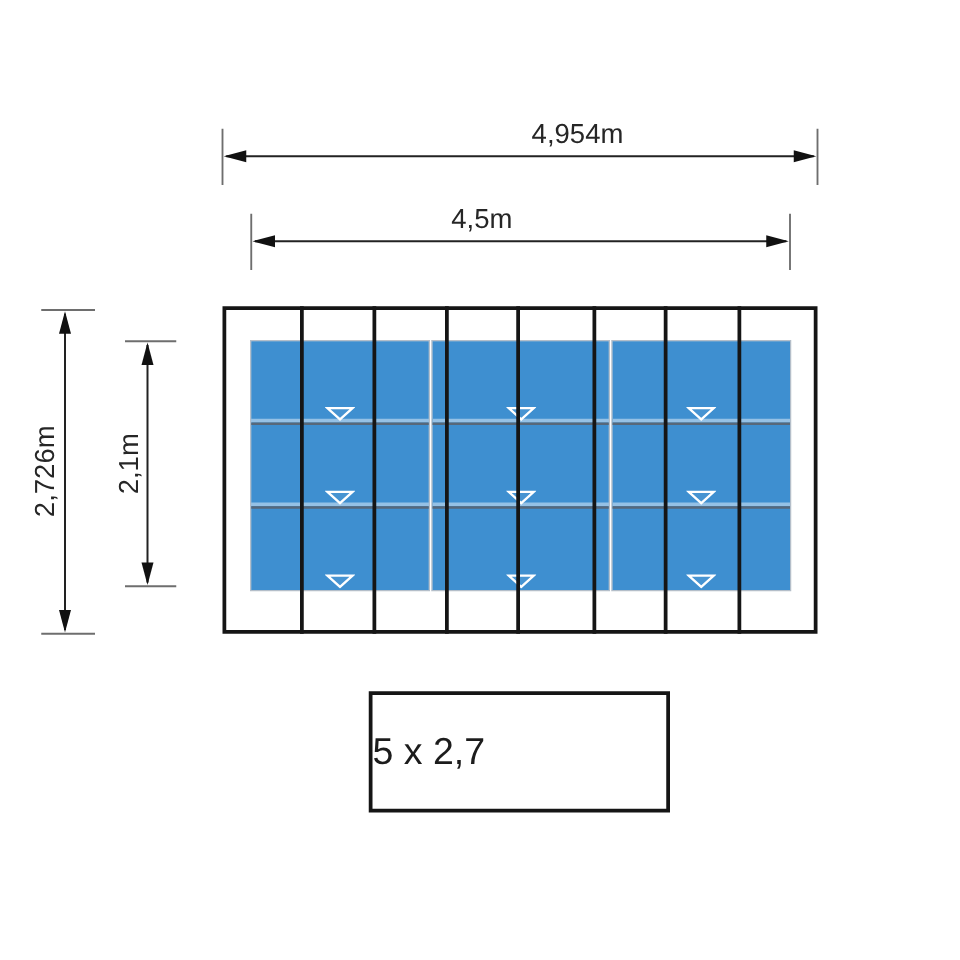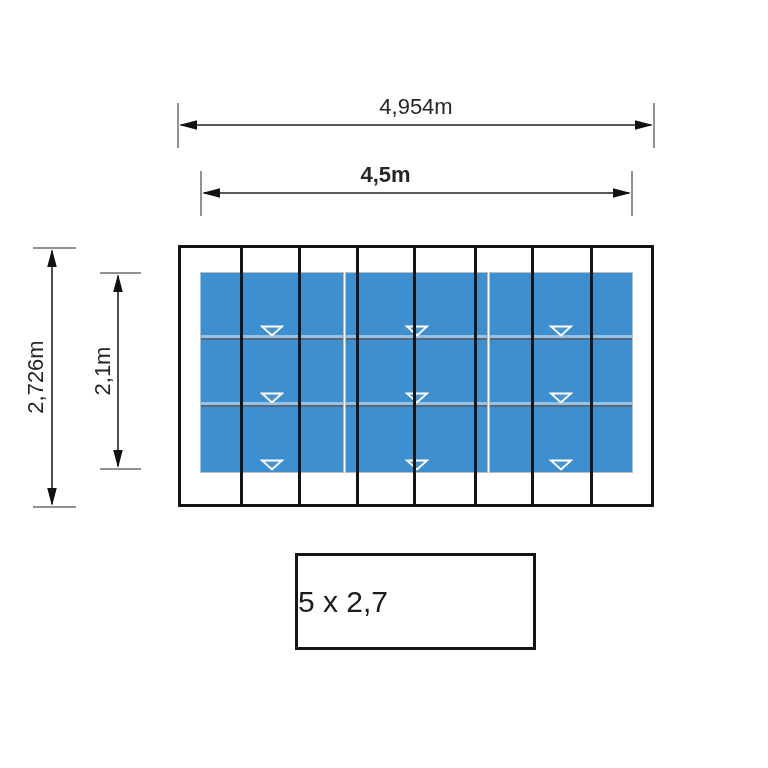--- a/index.html
+++ b/index.html
@@ -85,23 +85,23 @@
 
     <g>
       <line x1="100" y1="273" x2="141" y2="273" stroke="#6e6e6e" stroke-width="1.5"></line>
       <line x1="100" y1="469" x2="141" y2="469" stroke="#6e6e6e" stroke-width="1.5"></line>
       <line x1="118" y1="276" x2="118" y2="466" stroke="#222" stroke-width="1.6"></line>
       <polygon points="118,274 113.2,292 122.8,292" fill="#111"></polygon>
       <polygon points="118,468 113.2,450 122.8,450" fill="#111"></polygon>
     </g>
   </svg>
 
-  <div class="dim-label" style="left:178px;top:96px;width:476px;">4,954m</div>
+  <div class="dim-label" style="left:178px;top:96px;width:476px;padding-left:46px;">4,954m</div>
 
-  <div class="dim-label" style="left:201px;top:164px;width:369px;font-weight:bold;">4,5m</div>
+  <div class="dim-label" style="left:201px;top:164px;width:369px;">4,5m</div>
 
   <div class="dim-label rot" style="left:-34px;top:366px;width:140px;">2,726m</div>
 
   <div class="dim-label rot" style="left:33px;top:360px;width:140px;">2,1m</div>
 
   <div id="panel-area">
 
     <div class="panel-group">
       <div class="panel-cell sep">
         <svg width="24" height="12" viewBox="0 0 24 12">

